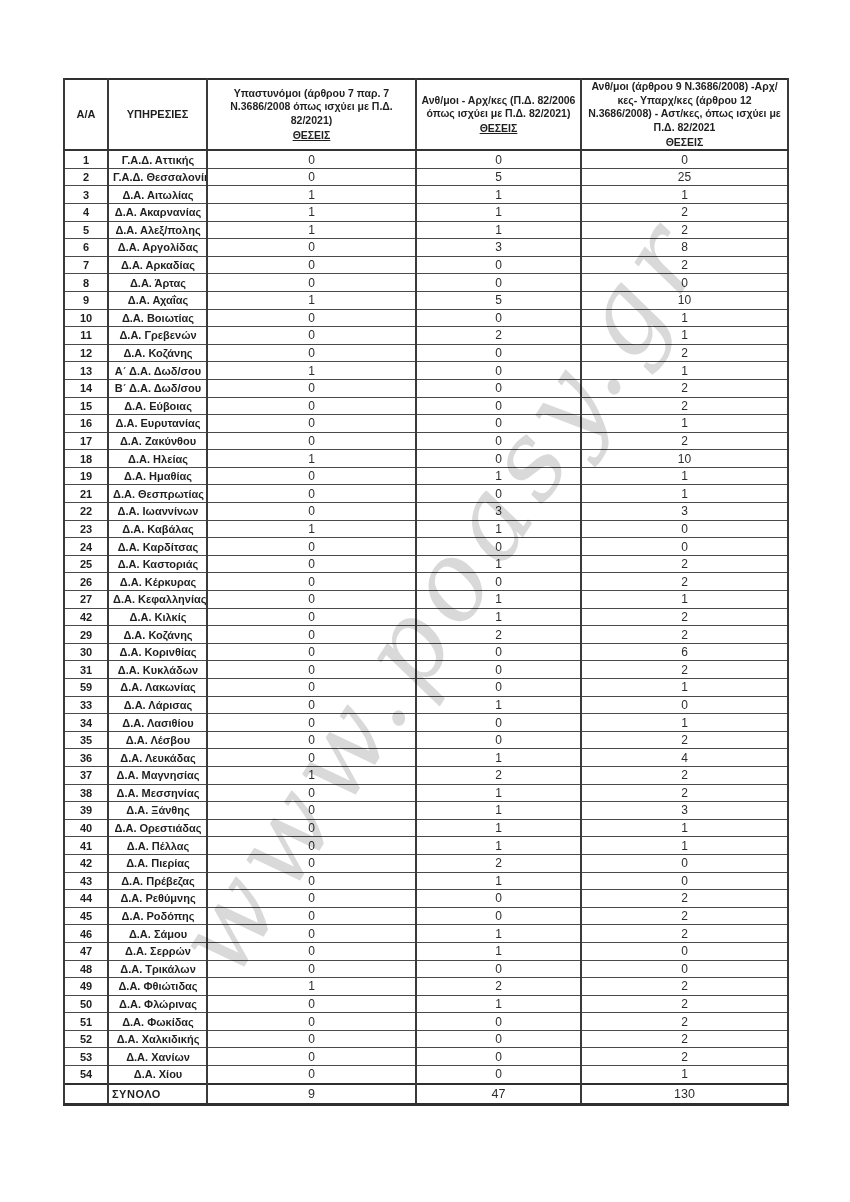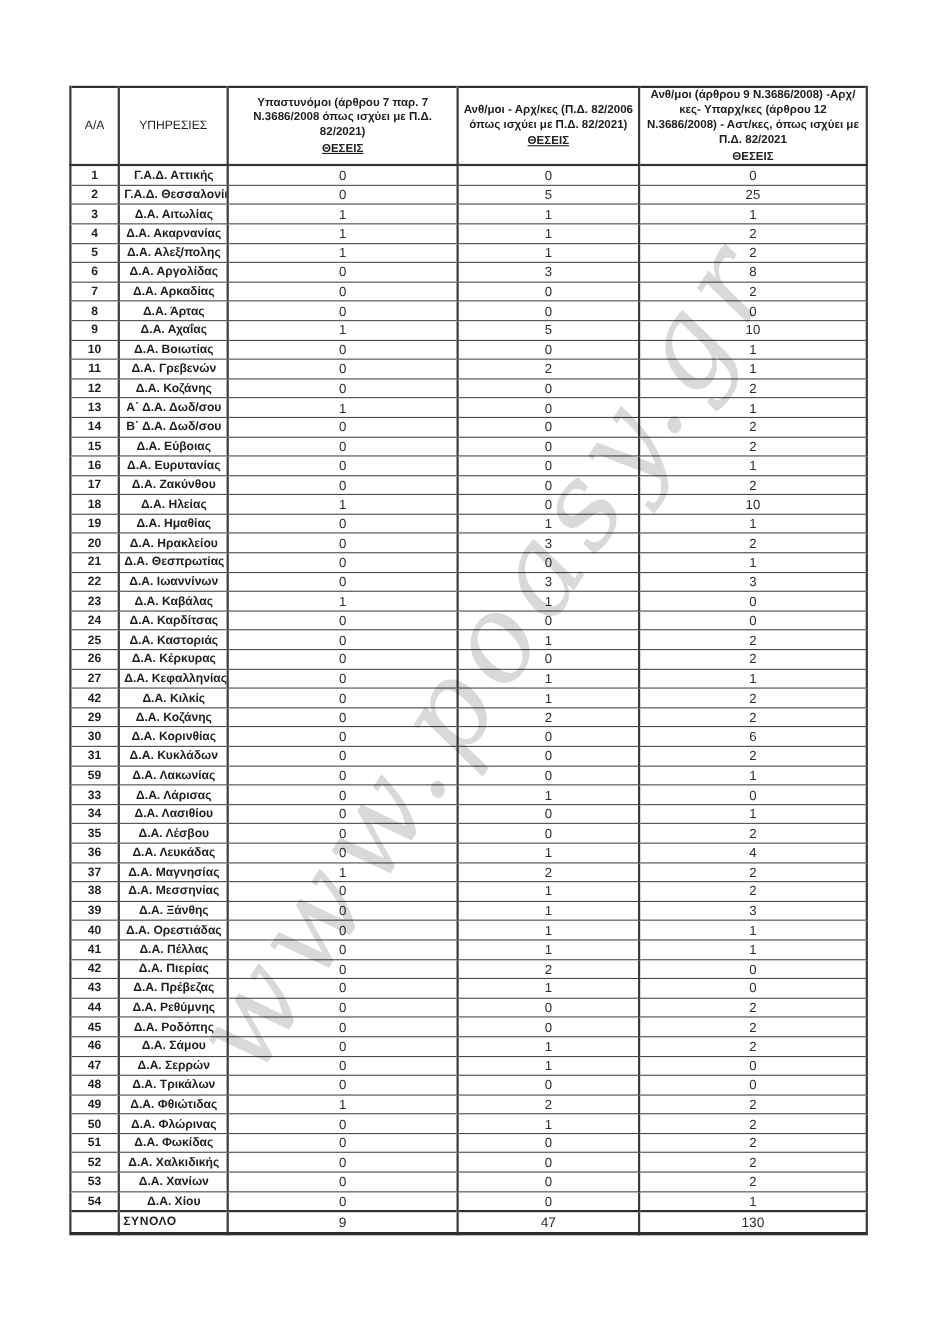--- a/index.html
+++ b/index.html
@@ -75,21 +75,21 @@
     height: 60px;
     vertical-align: middle;
     text-align: center;
     font-size: 10.5px;
     font-weight: 600;
     line-height: 1.3;
     white-space: normal;
     border-bottom: 2px solid #333;
     color: #1f1f1f;
   }
-  .tbl thead th.simple { font-size: 11px; font-weight: 400; border-radius: 10px; }
+  .tbl thead th.simple { font-size: 11px; font-weight: 700; border-radius: 10px; }
   .hdr-sub { display: block; margin-top: 1px; }
   .hdr-sub.u { text-decoration: underline; }
 
   .tbl tbody td { height: 16.6px; }
   .tbl tbody tr { height: 17.57px; }
 
   td.cell-num {
     text-align: center;
     font-weight: 700;
     font-size: 11px;
@@ -287,27 +287,20 @@
             <td class="cell-val">10</td>
           </tr>
           <tr>
             <td class="cell-num">19</td>
             <td class="cell-service">Δ.Α. Ημαθίας</td>
             <td class="cell-val">0</td>
             <td class="cell-val">1</td>
             <td class="cell-val">1</td>
           </tr>
           <tr>
-            <td class="cell-num">20</td>
-            <td class="cell-service">Δ.Α. Ηρακλείου</td>
-            <td class="cell-val">0</td>
-            <td class="cell-val">3</td>
-            <td class="cell-val">2</td>
-          </tr>
-          <tr>
             <td class="cell-num">21</td>
             <td class="cell-service">Δ.Α. Θεσπρωτίας</td>
             <td class="cell-val">0</td>
             <td class="cell-val">0</td>
             <td class="cell-val">1</td>
           </tr>
           <tr>
             <td class="cell-num">22</td>
             <td class="cell-service">Δ.Α. Ιωαννίνων</td>
             <td class="cell-val">0</td>

